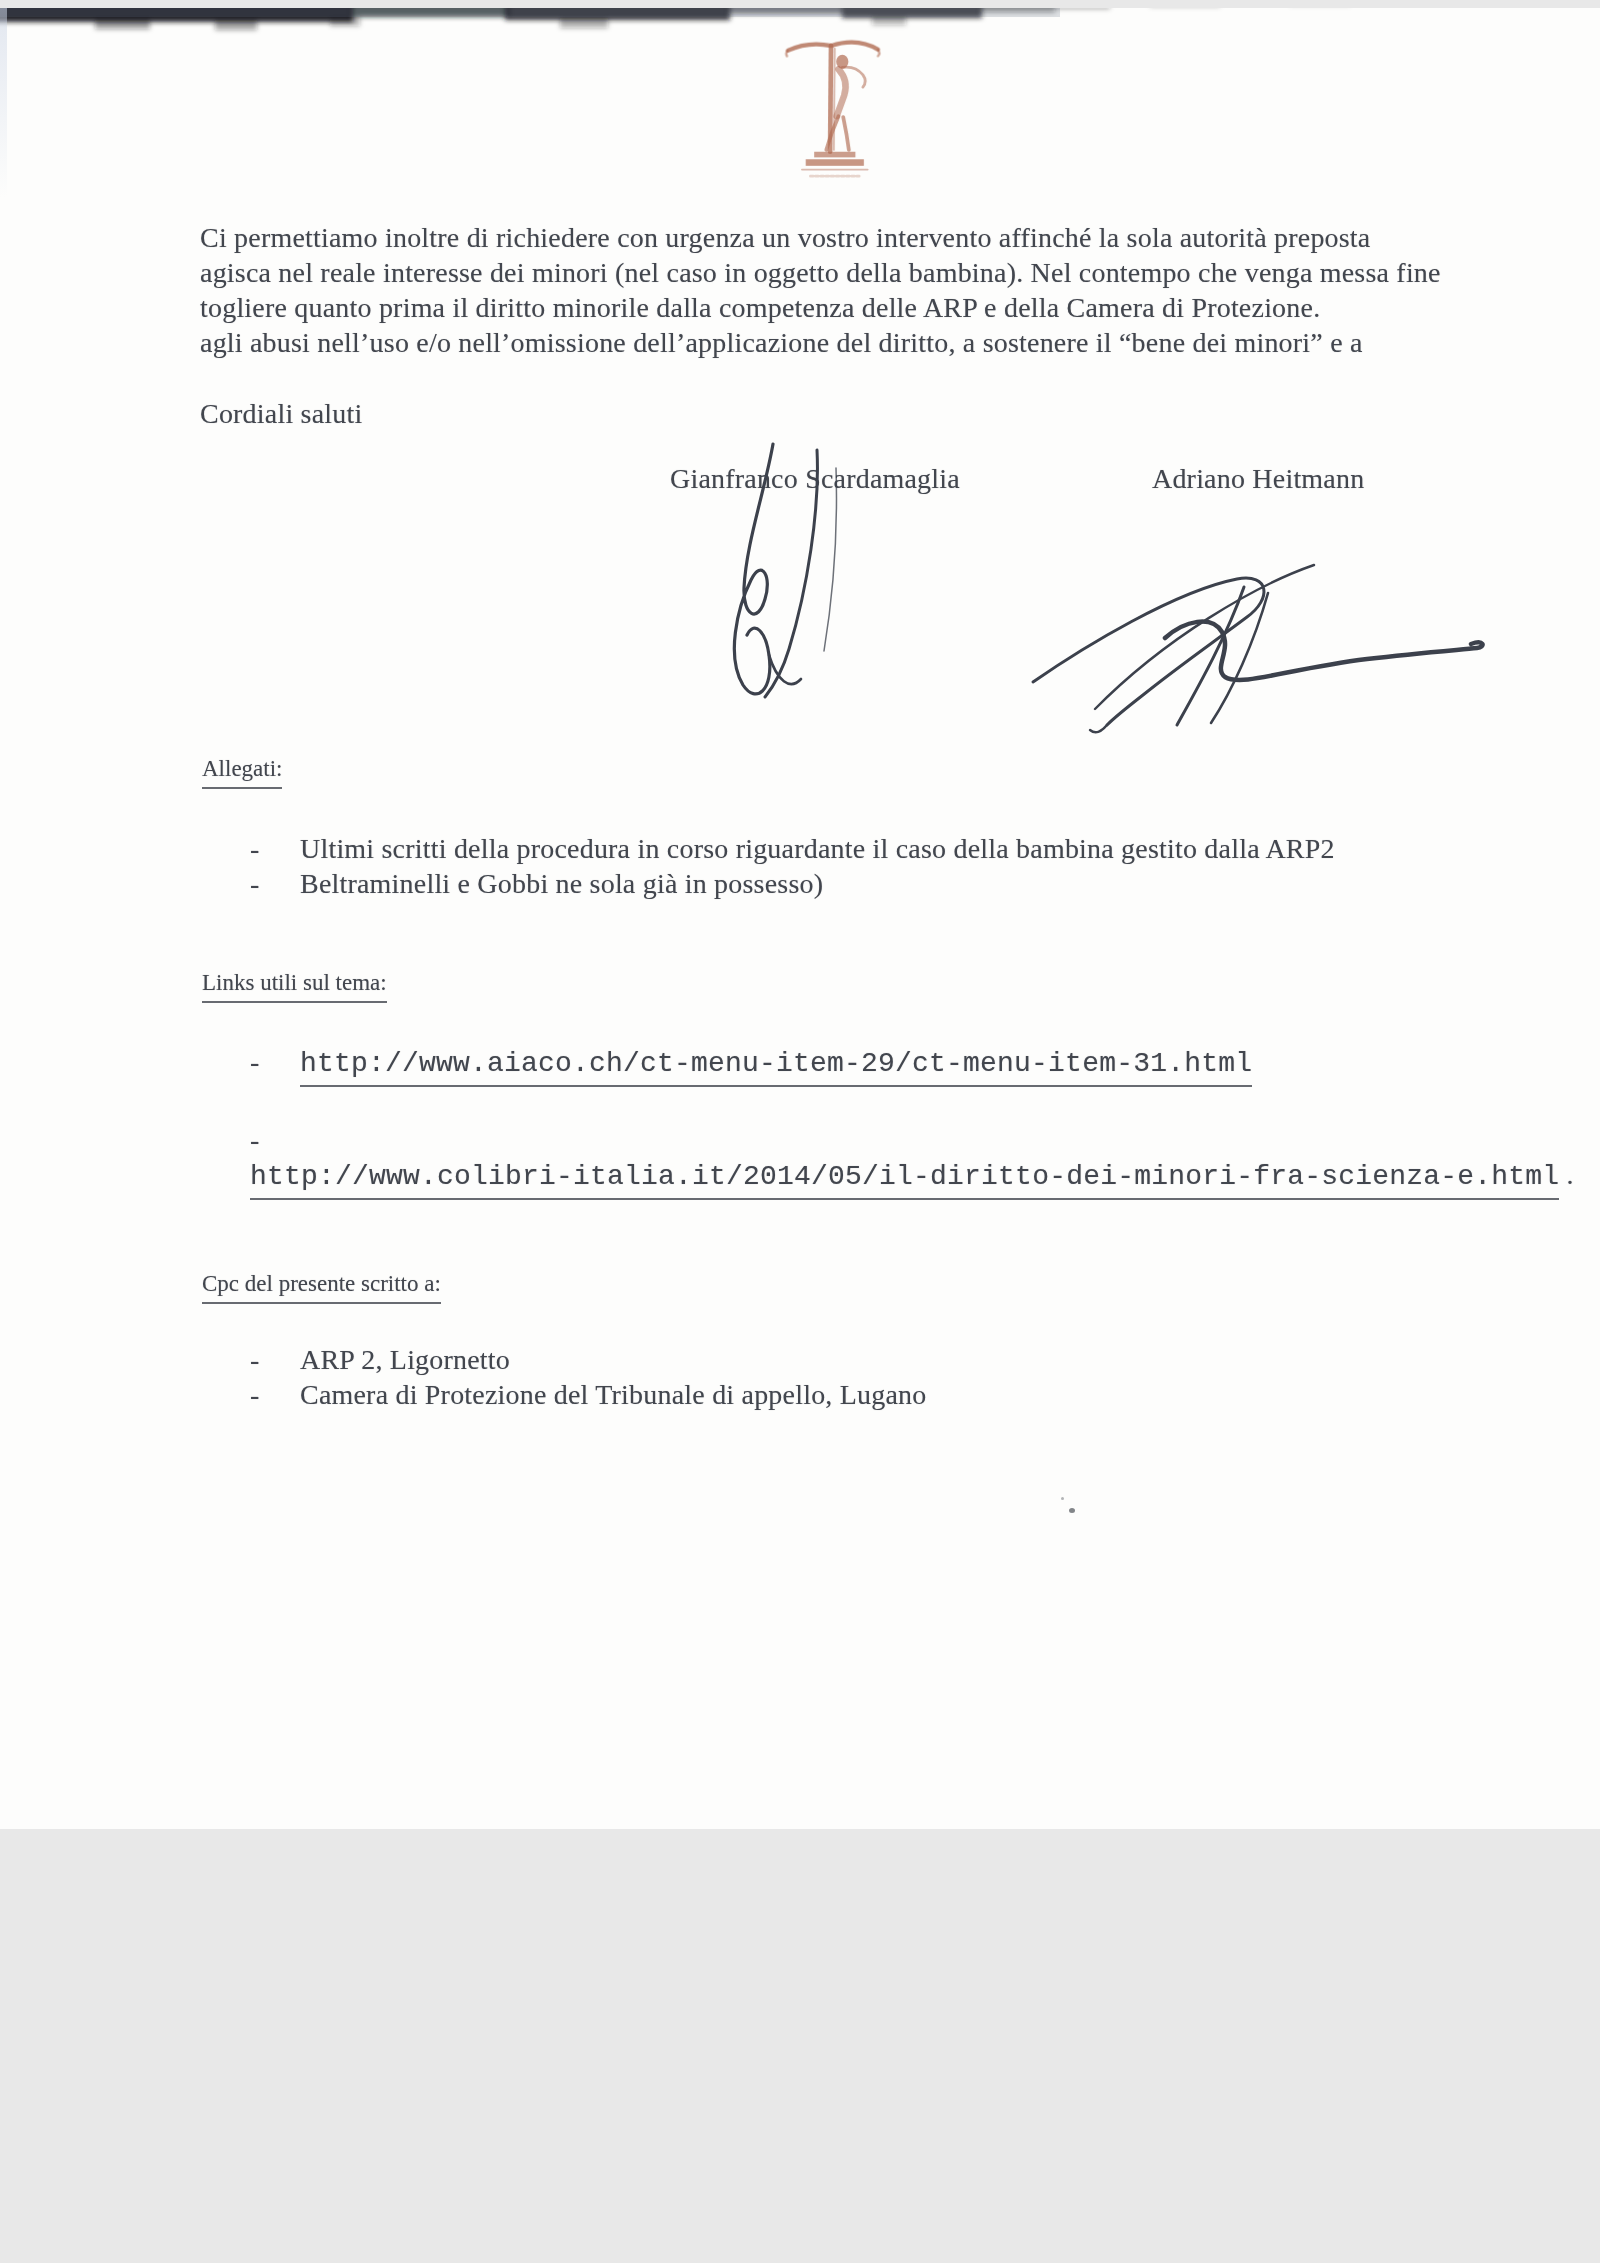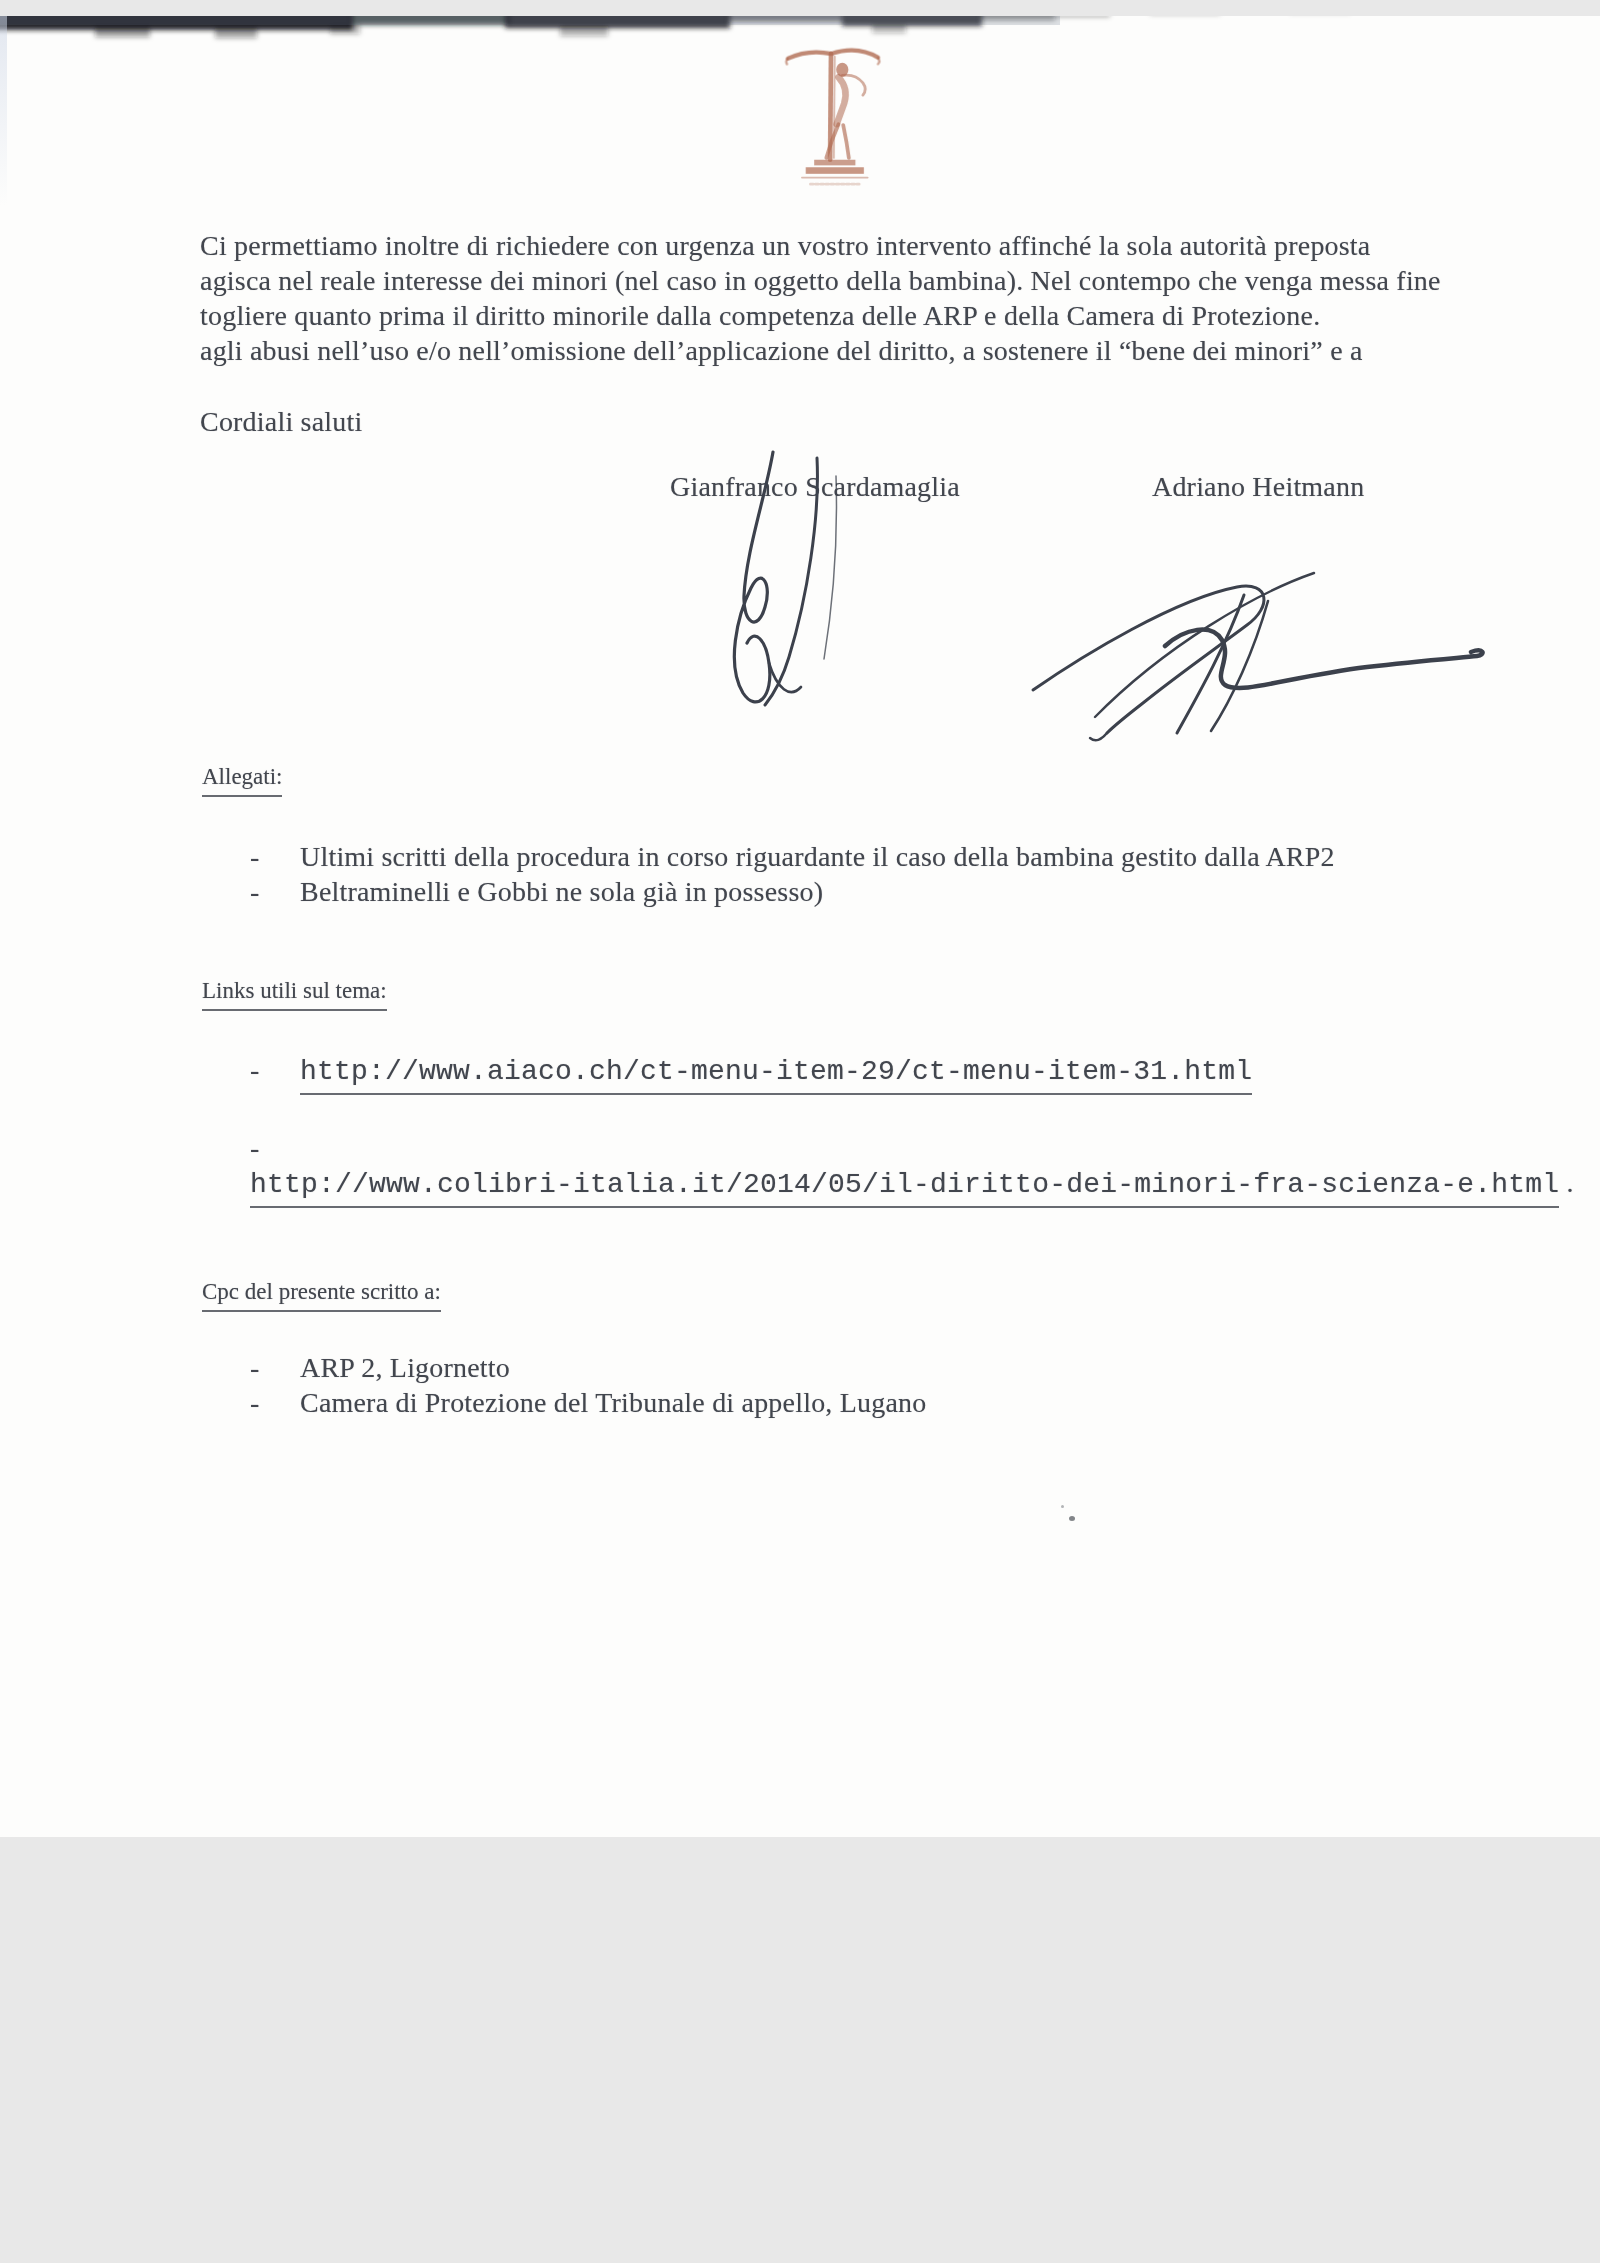--- a/index.html
+++ b/index.html
@@ -1,19 +1,19 @@
 <!DOCTYPE html>
 <html lang="it"><head>
 <meta charset="utf-8">
 <style>
   html,body{margin:0;padding:0;background:#e8e8e8;}
   .page{
     position:relative;
     width:1600px;height:1821px;
-    margin:16px auto;
+    margin:8px auto;
     background:#fdfdfc;
     overflow:hidden;
     font-family:"Liberation Serif", serif;
     color:#42464e;
   }
   .t{position:absolute;white-space:nowrap;}
   .body-font{
     font-size:28px;line-height:35px;
     letter-spacing:.2px;
     color:#42464e;

